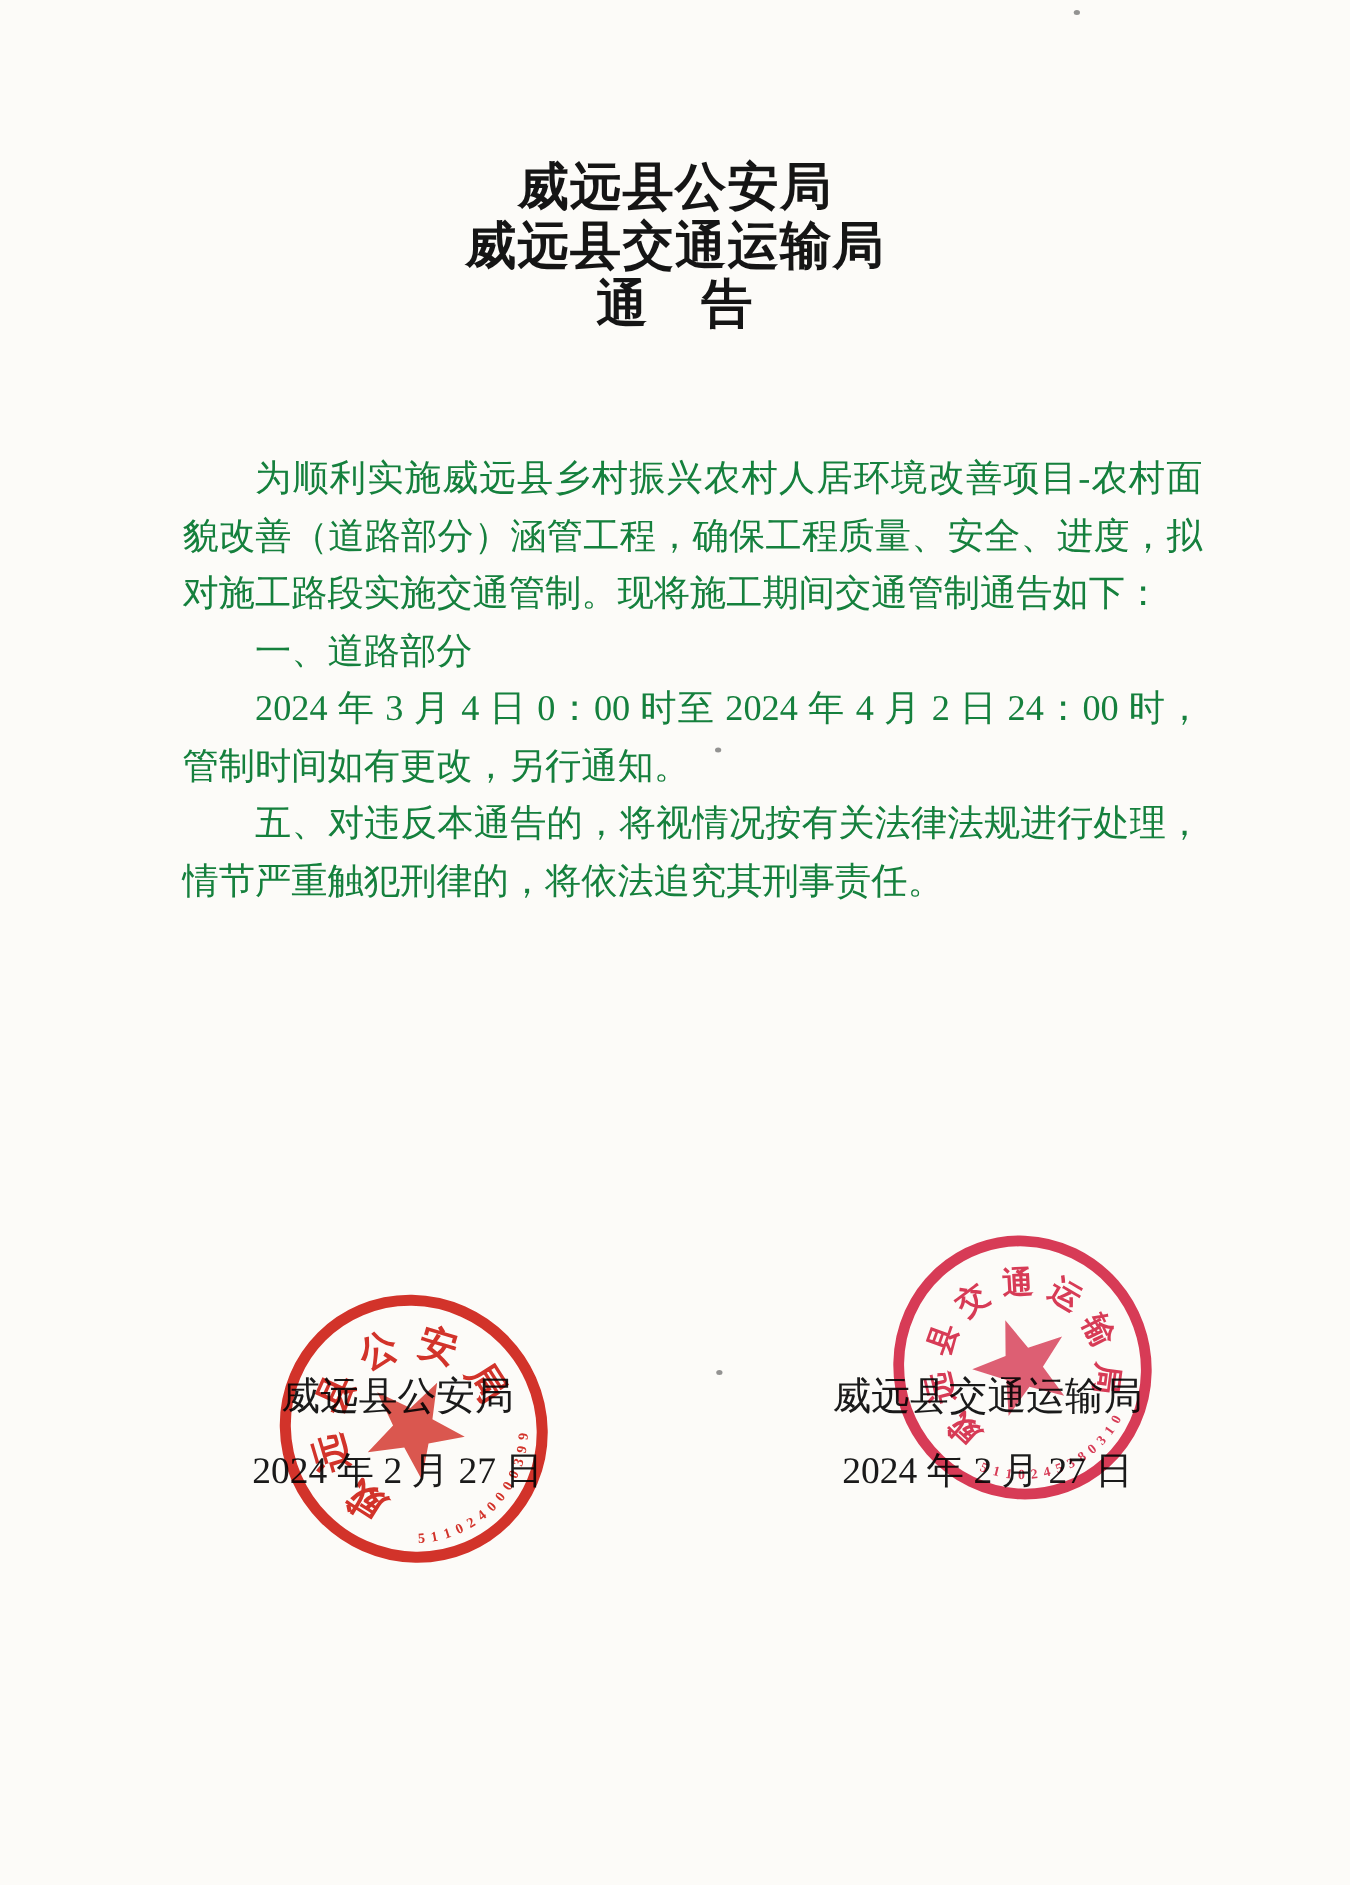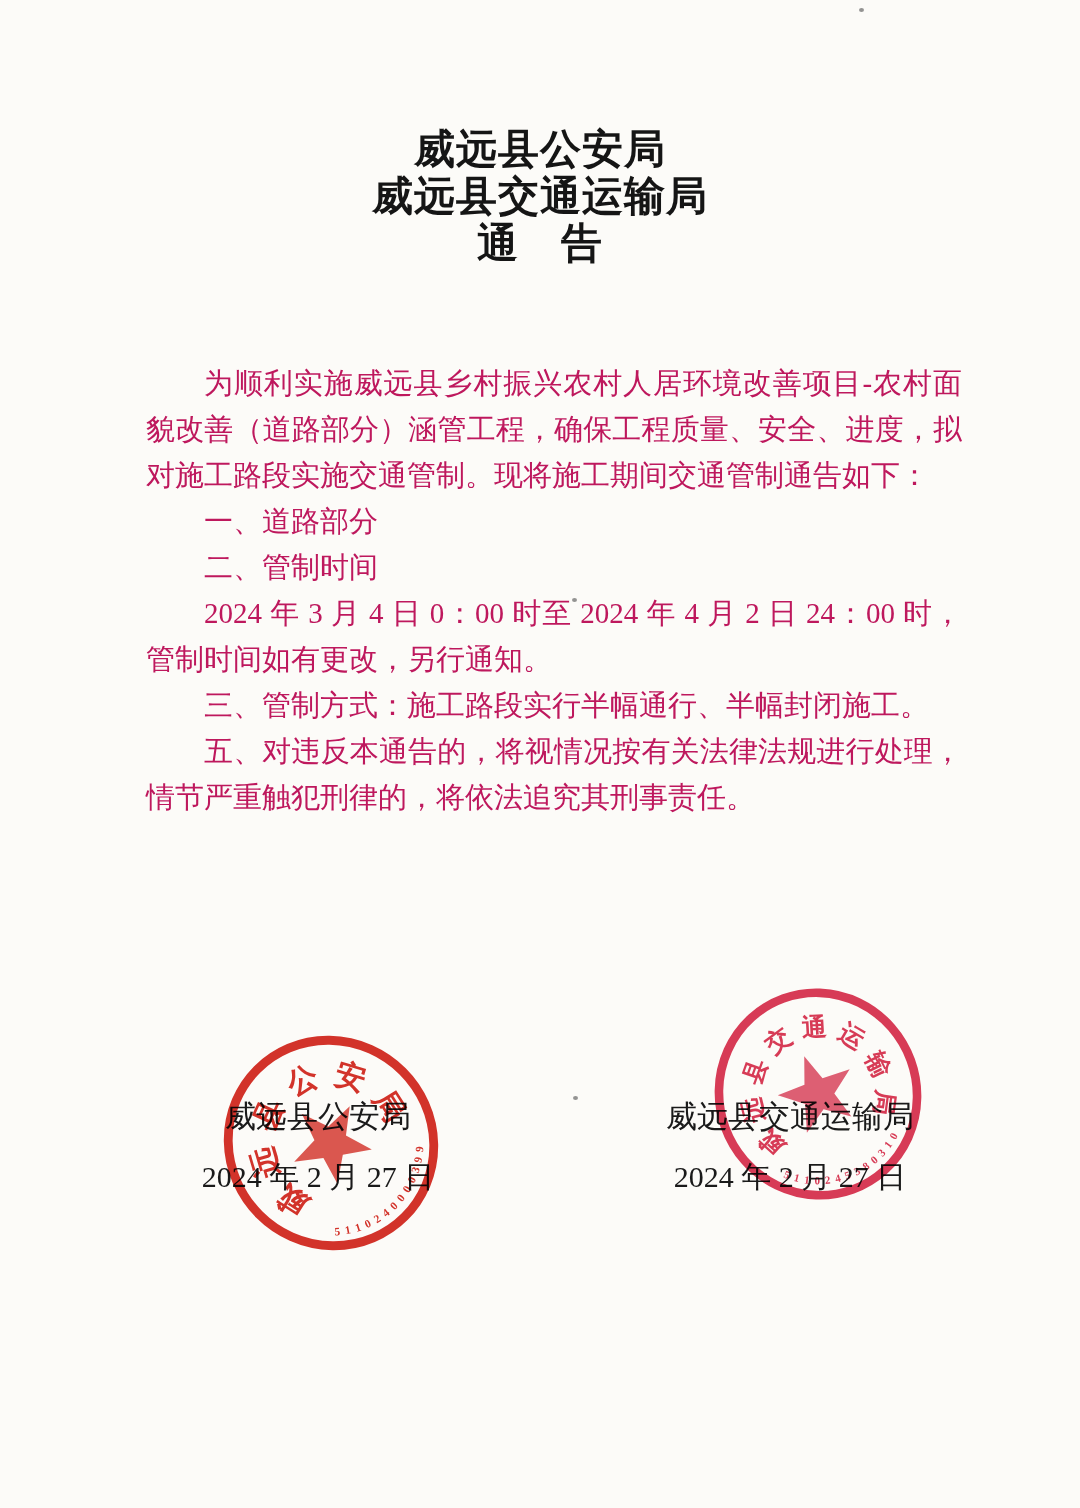--- a/index.html
+++ b/index.html
@@ -8,21 +8,21 @@
     background:#fcfbf8;color:#1c1c1c;
     font-family:"Liberation Serif","DejaVu Serif",serif;
   }
   .title-block{
     position:absolute;top:126px;left:0;width:1080px;
     text-align:center;font-weight:bold;font-size:41px;line-height:47px;
     letter-spacing:1px;color:#151515;
   }
   .body-text{
     position:absolute;top:360px;left:146px;width:816px;
-    font-size:29px;line-height:46px;text-align:justify;color:#be185d;
+    font-size:29px;line-height:46px;text-align:justify;color:#15803d;
   }
   .body-text p{margin:0;text-indent:2em;}
   .sig{position:absolute;text-align:center;color:#1a1a1a;}
   .sig-left{left:192px;top:1098px;width:252px;}
   .sig-right{left:658px;top:1098px;width:264px;}
   .sig-agency{font-size:31px;line-height:38px;}
   .sig-date{font-size:30px;line-height:36px;margin-top:23px;}
   .seal{position:absolute;mix-blend-mode:multiply;opacity:.93;}
   .seal-left{left:213px;top:1025px;width:236px;height:236px;}
   .seal-right{left:703px;top:979px;width:230px;height:230px;}
@@ -39,23 +39,21 @@
 
   <header class="title-block">
     <div>威远县公安局</div>
     <div>威远县交通运输局</div>
     <div>通　告</div>
   </header>
 
   <main class="body-text">
     <p>为顺利实施威远县乡村振兴农村人居环境改善项目-农村面貌改善（道路部分）涵管工程，确保工程质量、安全、进度，拟对施工路段实施交通管制。现将施工期间交通管制通告如下：</p>
     <p>一、道路部分</p>
-    <p>二、管制时间</p>
     <p>2024 年 3 月 4 日 0：00 时至 2024 年 4 月 2 日 24：00 时，管制时间如有更改，另行通知。</p>
-    <p>三、管制方式：施工路段实行半幅通行、半幅封闭施工。</p>
     <p>五、对违反本通告的，将视情况按有关法律法规进行处理，情节严重触犯刑律的，将依法追究其刑事责任。</p>
   </main>
 
   <section>
     <div class="sig sig-left">
       <div class="sig-agency">威远县公安局</div>
       <div class="sig-date">2024 年 2 月 27 日</div>
     </div>
     <div class="sig sig-right">
       <div class="sig-agency">威远县交通运输局</div>

